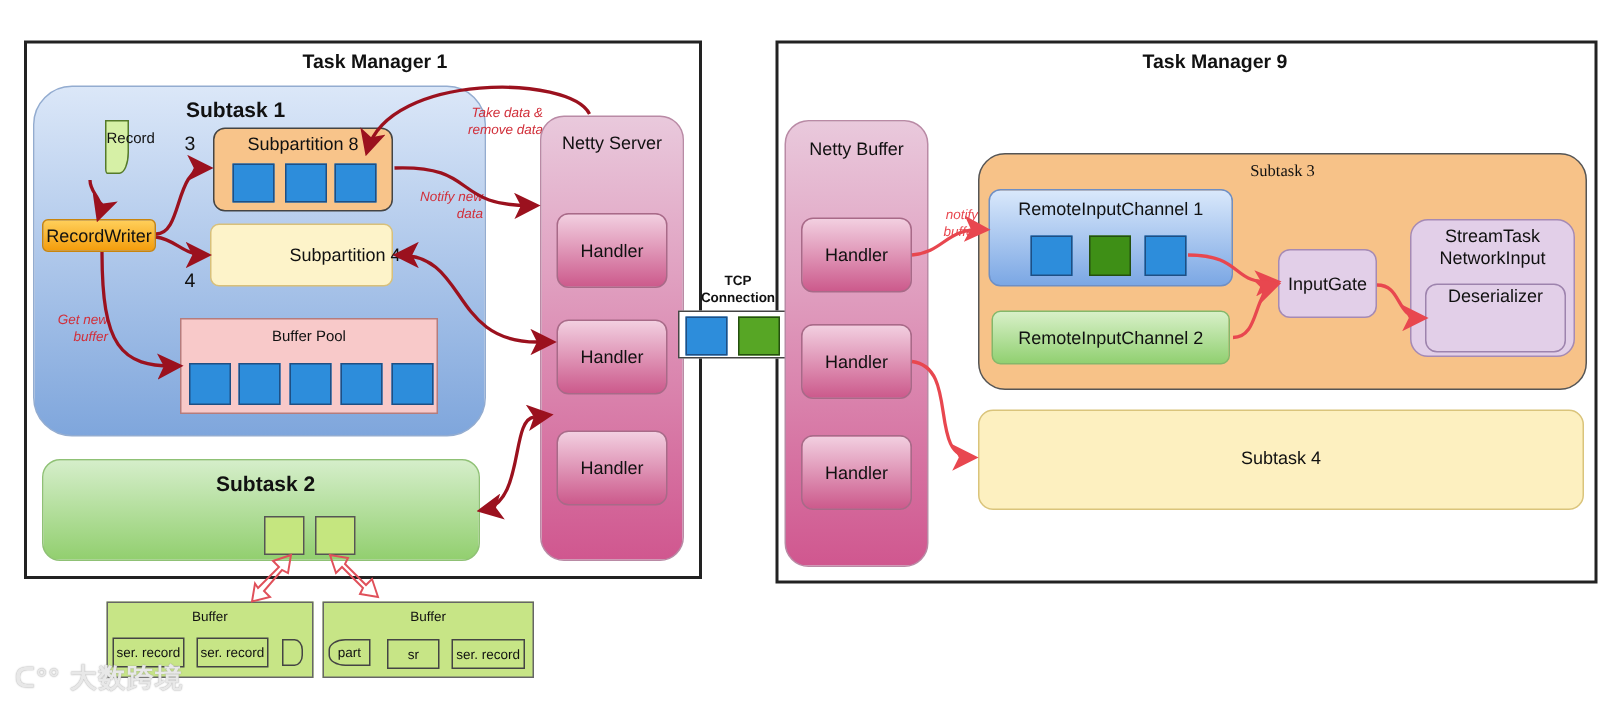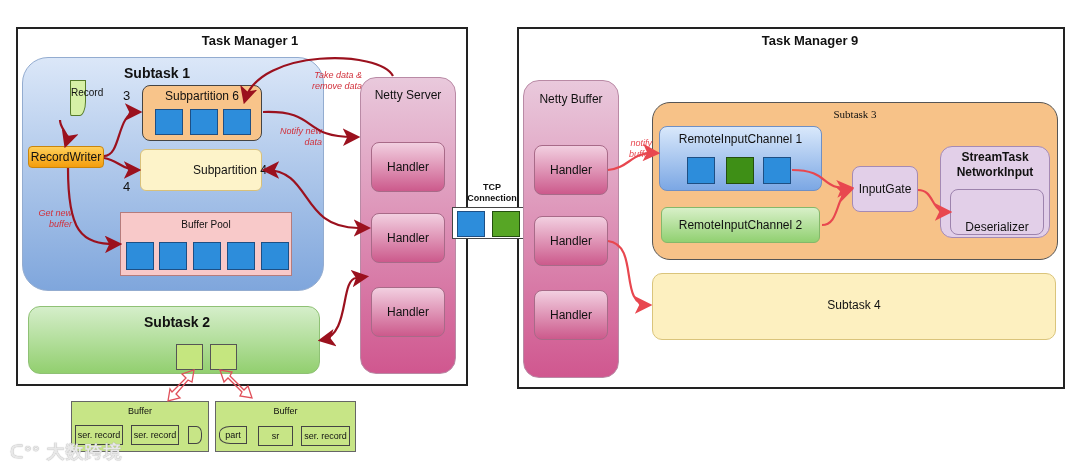--- a/index.html
+++ b/index.html
@@ -19,21 +19,21 @@
   .sq-green{background:#3e8f16;border:1px solid #244f0f;}
   .sq-lgreen{background:#c5e67f;border:1px solid #555;}
   .netty{border-radius:16px;background:linear-gradient(#e9c9dc,#d0578f);border:1px solid #b98aa5;}
   .handler{border-radius:8px;background:linear-gradient(#f2cfe0,#cc5a8c);border:1px solid #a86a88;display:flex;align-items:center;justify-content:center;font-size:12px;}
   .rec-writer{border-radius:4px;background:linear-gradient(#ffcf5a,#f49d0c);border:1px solid #c9850d;font-size:12px;display:flex;align-items:center;justify-content:center;}
   .rec-doc{background:#d6f0a6;border:1px solid #557a2a;font-size:10px;text-align:center;padding-top:6px;}
   .ric1{border-radius:8px;background:linear-gradient(#d9e8fb,#7ba7e4);border:1px solid #6f8fc4;}
   .ric2{border-radius:6px;background:linear-gradient(#d8f0c8,#91d071);border:1px solid #84b86a;display:flex;align-items:center;justify-content:center;font-size:12px;}
   .gate{border-radius:8px;background:#e2cfe8;border:1px solid #a58ab4;display:flex;align-items:center;justify-content:center;font-size:12px;}
   .stni{border-radius:12px;background:#e2cfe8;border:1px solid #a58ab4;}
-  .deser{border-radius:8px;background:#e2cfe8;border:1px solid #9d83ad;display:flex;align-items:flex-end;justify-content:center;font-size:12px;}
+  .deser{border-radius:8px;background:#e2cfe8;border:1px solid #9d83ad;display:flex;align-items:flex-start;justify-content:center;font-size:12px;}
   .buf{background:#c7e586;border:1px solid #666;}
   .cell{border:1px solid #444;font-size:9px;display:flex;align-items:center;justify-content:center;background:#c7e586;}
   .lbl{font-size:12px;text-align:center;}
   .note{font-size:9px;font-style:italic;color:#d12f3a;text-align:right;line-height:11px;}
   .tcp{background:#fff;border:1px solid #444;}
   .wm{font-size:18px;color:#e8e8e8;font-weight:bold;text-shadow:0 0 1px #999;letter-spacing:1px;}
   svg{position:absolute;left:0;top:0;}
 </style>
 </head>
 <body>
@@ -46,21 +46,21 @@
 
 <div class="abs rec-doc" style="left:40px;top:80px;width:16px;height:36px;border-radius:0 0 40% 10%;margin-left:30px;">
   <span>Record</span>
 </div>
 <div class="abs rec-writer" style="left:28px;top:146px;width:76px;height:22px;">
   <span>RecordWriter</span>
 </div>
 
 <div class="abs lbl" style="left:123px;top:88px;font-size:13px;">3</div>
 <div class="abs sp3" style="left:142px;top:85px;width:120px;height:56px;"></div>
-<div class="abs lbl" style="left:142px;top:89px;width:120px;">Subpartition 6</div>
+<div class="abs lbl" style="left:142px;top:89px;width:120px;">Subpartition 8</div>
 <div class="abs sq-blue" style="left:155px;top:109px;width:28px;height:26px;"></div>
 <div class="abs sq-blue" style="left:190px;top:109px;width:28px;height:26px;"></div>
 <div class="abs sq-blue" style="left:223px;top:109px;width:28px;height:26px;"></div>
 
 <div class="abs lbl" style="left:123px;top:179px;font-size:13px;">4</div>
 <div class="abs sp4" style="left:140px;top:149px;width:122px;height:42px;"></div>
 <div class="abs lbl" style="left:140px;top:163px;width:122px;margin-left:29px;">Subpartition 4</div>
 
 <div class="abs bpool" style="left:120px;top:212px;width:172px;height:64px;"></div>
 <div class="abs lbl" style="left:120px;top:219px;width:172px;font-size:10px;">Buffer Pool</div>
@@ -137,21 +137,21 @@
 <div class="abs sq-blue" style="left:763px;top:157px;width:28px;height:27px;"></div>
 
 <div class="abs ric2" style="left:661px;top:207px;width:159px;height:36px;">
     <span>RemoteInputChannel 2</span>
   </div>
 <div class="abs gate" style="left:852px;top:166px;width:66px;height:46px;">
     <span>InputGate</span>
   </div>
 
 <div class="abs stni" style="left:940px;top:146px;width:110px;height:92px;"></div>
-<div class="abs lbl" style="left:940px;top:150px;width:110px;line-height:15px;font-weight:bold;">
+<div class="abs lbl" style="left:940px;top:150px;width:110px;line-height:15px;">
   <div>StreamTask</div>
   <div>NetworkInput</div>
 </div>
 <div class="abs deser" style="left:950px;top:189px;width:94px;height:46px;">
     <span>Deserializer</span>
   </div>
 
 <div class="abs st4" style="left:652px;top:273px;width:404px;height:67px;"></div>
 <div class="abs lbl" style="left:652px;top:298px;width:404px;font-size:12px;">Subtask 4</div>
 

